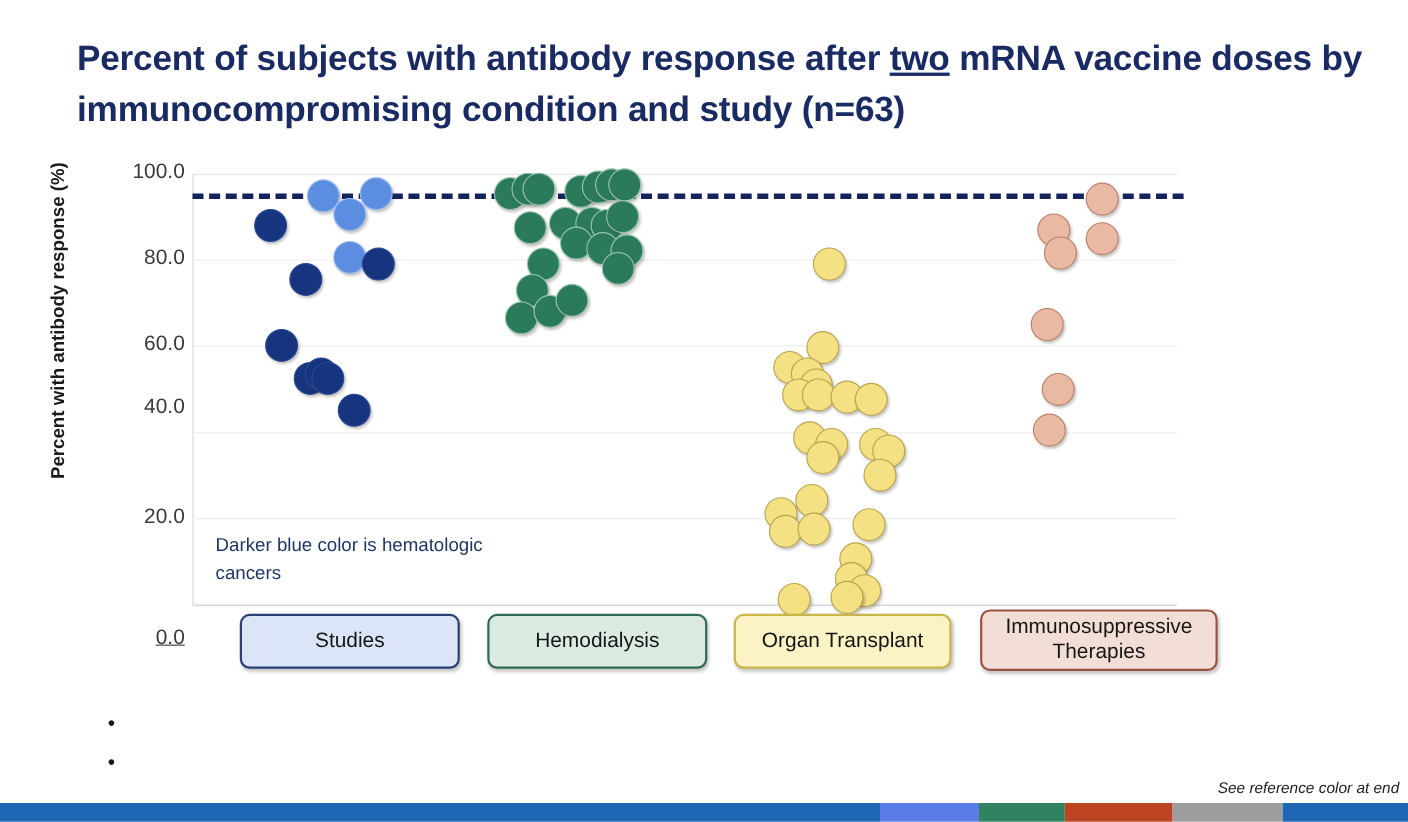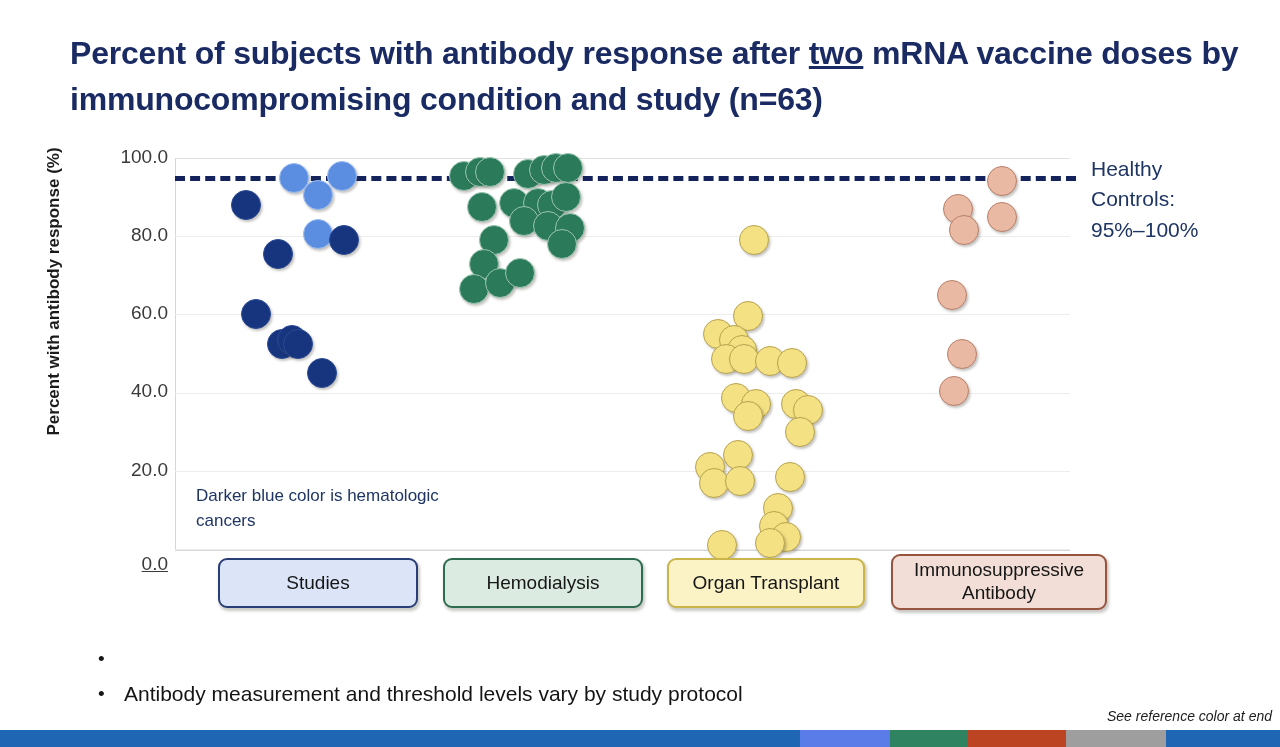--- a/index.html
+++ b/index.html
@@ -202,23 +202,23 @@
   <div id="x-axis-line"></div>
 
   <div id="gridlines-layer">
       <div class="gridline" style="left: 175px; top: 549px; position: absolute;"></div>
       <div class="gridline" style="left: 175px; top: 470.8px; position: absolute;"></div>
       <div class="gridline" style="left: 175px; top: 392.6px; position: absolute;"></div>
       <div class="gridline" style="left: 175px; top: 314.4px; position: absolute;"></div>
       <div class="gridline" style="left: 175px; top: 236.2px; position: absolute;"></div>
     </div>
   <div id="yticks-layer">
-      <div class="ytick-label" style="top: 553px; text-decoration: underline;">0.0</div>
+      <div class="ytick-label" style="top: 569px; text-decoration: underline;">0.0</div>
       <div class="ytick-label" style="top: 458.8px;">20.0</div>
-      <div class="ytick-label" style="top: 380px;">40.0</div>
+      <div class="ytick-label" style="top: 359px;">40.0</div>
       <div class="ytick-label" style="top: 302.4px;">60.0</div>
       <div class="ytick-label" style="top: 224.2px;">80.0</div>
       <div class="ytick-label" style="top: 146px;">100.0</div>
     </div>
 
   <div id="threshold-line" style="top: 175.595px;"></div>
 
   <div id="dots-layer">
       <div class="dot" title="Cancer: 88%" style="left: 231px; top: 189.92px; width: 30px; height: 30px; background: rgb(23, 53, 126); border: 1.5px solid rgb(42, 74, 150);"></div>
       <div class="dot" title="Cancer: 95%" style="left: 279px; top: 162.55px; width: 30px; height: 30px; background: rgb(91, 142, 224); border: 1.5px solid rgb(157, 189, 240);"></div>
@@ -282,41 +282,35 @@
       <div class="dot" title="Immunosuppressive Therapies: 87%" style="left: 943px; top: 193.83px; width: 30px; height: 30px; background: rgb(234, 185, 163); border: 1.5px solid rgb(185, 128, 106);"></div>
       <div class="dot" title="Immunosuppressive Therapies: 85%" style="left: 987px; top: 201.65px; width: 30px; height: 30px; background: rgb(234, 185, 163); border: 1.5px solid rgb(185, 128, 106);"></div>
       <div class="dot" title="Immunosuppressive Therapies: 81.5%" style="left: 949px; top: 215.335px; width: 30px; height: 30px; background: rgb(234, 185, 163); border: 1.5px solid rgb(185, 128, 106);"></div>
       <div class="dot" title="Immunosuppressive Therapies: 65%" style="left: 937px; top: 279.85px; width: 30px; height: 30px; background: rgb(234, 185, 163); border: 1.5px solid rgb(185, 128, 106);"></div>
       <div class="dot" title="Immunosuppressive Therapies: 50%" style="left: 947px; top: 338.5px; width: 30px; height: 30px; background: rgb(234, 185, 163); border: 1.5px solid rgb(185, 128, 106);"></div>
       <div class="dot" title="Immunosuppressive Therapies: 40.5%" style="left: 939px; top: 375.645px; width: 30px; height: 30px; background: rgb(234, 185, 163); border: 1.5px solid rgb(185, 128, 106);"></div>
     </div>
 
   <div id="cancer-note">Darker blue color is hematologic cancers</div>
 
-  <div id="healthy-controls-note">
-    <div>Healthy</div>
-    <div>Controls:</div>
-    <div>95%–100%</div>
-  </div>
 
   <div id="category-boxes">
       <div class="category-box" style="left: 218px; top: 558px; width: 200px; height: 50px; background: rgb(219, 229, 247); border: 2px solid rgb(42, 63, 120); color: rgb(22, 22, 22);">Studies</div>
       <div class="category-box" style="left: 443px; top: 558px; width: 200px; height: 50px; background: rgb(220, 235, 226); border: 2px solid rgb(47, 107, 79); color: rgb(22, 22, 22);">Hemodialysis</div>
       <div class="category-box" style="left: 667px; top: 558px; width: 198px; height: 50px; background: rgb(251, 242, 198); border: 2px solid rgb(201, 181, 74); color: rgb(22, 22, 22);">Organ Transplant</div>
-      <div class="category-box" style="left: 891px; top: 554px; width: 216px; height: 56px; background: rgb(242, 222, 214); border: 2px solid rgb(151, 84, 63); color: rgb(22, 22, 22);">Immunosuppressive Antibody</div>
+      <div class="category-box" style="left: 891px; top: 554px; width: 216px; height: 56px; background: rgb(242, 222, 214); border: 2px solid rgb(151, 84, 63); color: rgb(22, 22, 22);">Immunosuppressive Therapies</div>
     </div>
 </div>
 
 <div id="bullets">
     <div class="bullet-row">
       <span class="bullet-dot">•</span>
     </div>
     <div class="bullet-row">
       <span class="bullet-dot">•</span>
-      <span>Antibody measurement and threshold levels vary by study protocol</span>
     </div>
   </div>
 
 <div id="footer-note">See reference color at end</div>
 
 <div id="footer-bar">
     <div style="background: rgb(31, 103, 181); width: 800px;"></div>
     <div style="background: rgb(90, 124, 232); width: 90px;"></div>
     <div style="background: rgb(47, 131, 97); width: 78px;"></div>
     <div style="background: rgb(189, 68, 34); width: 98px;"></div>

